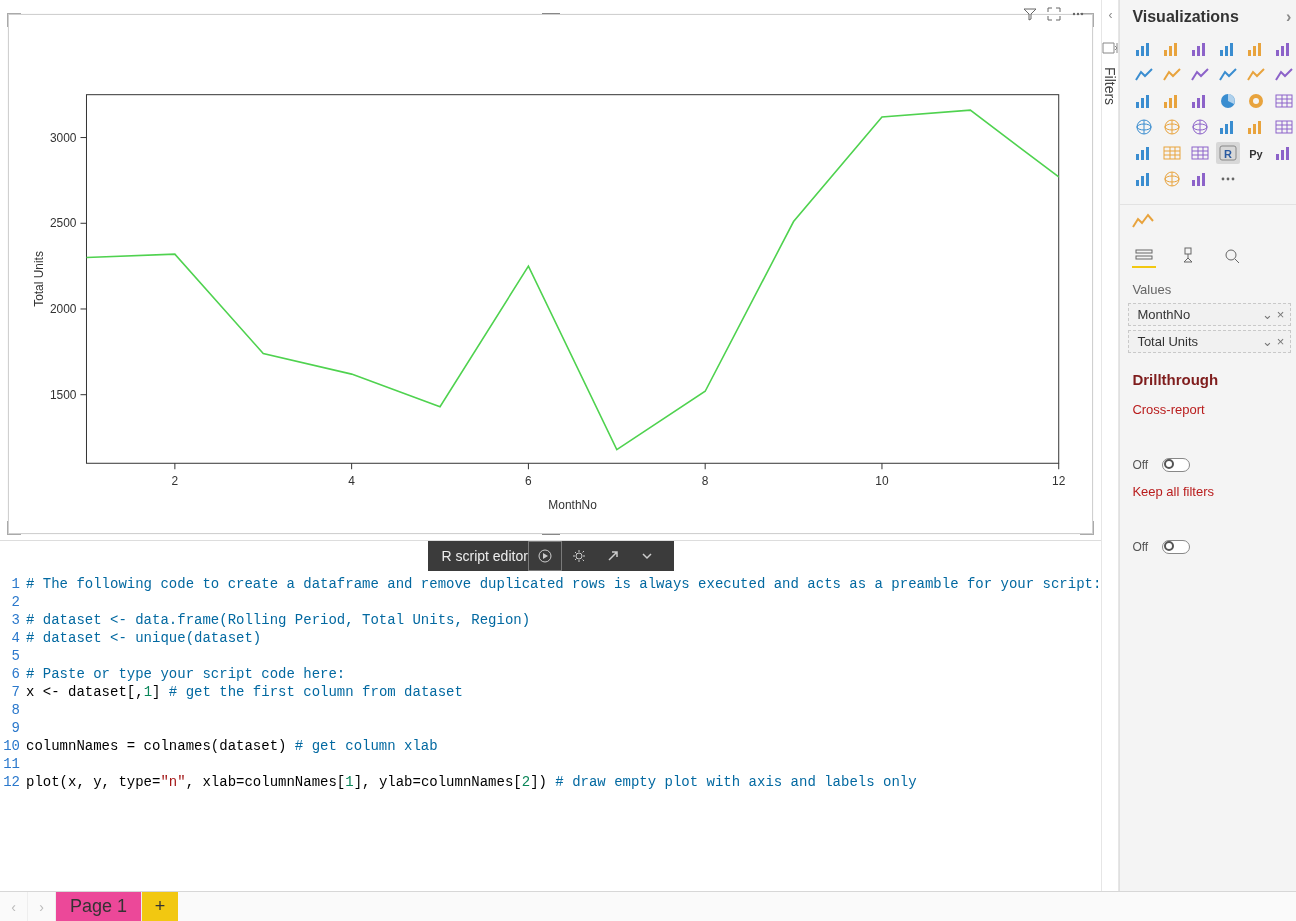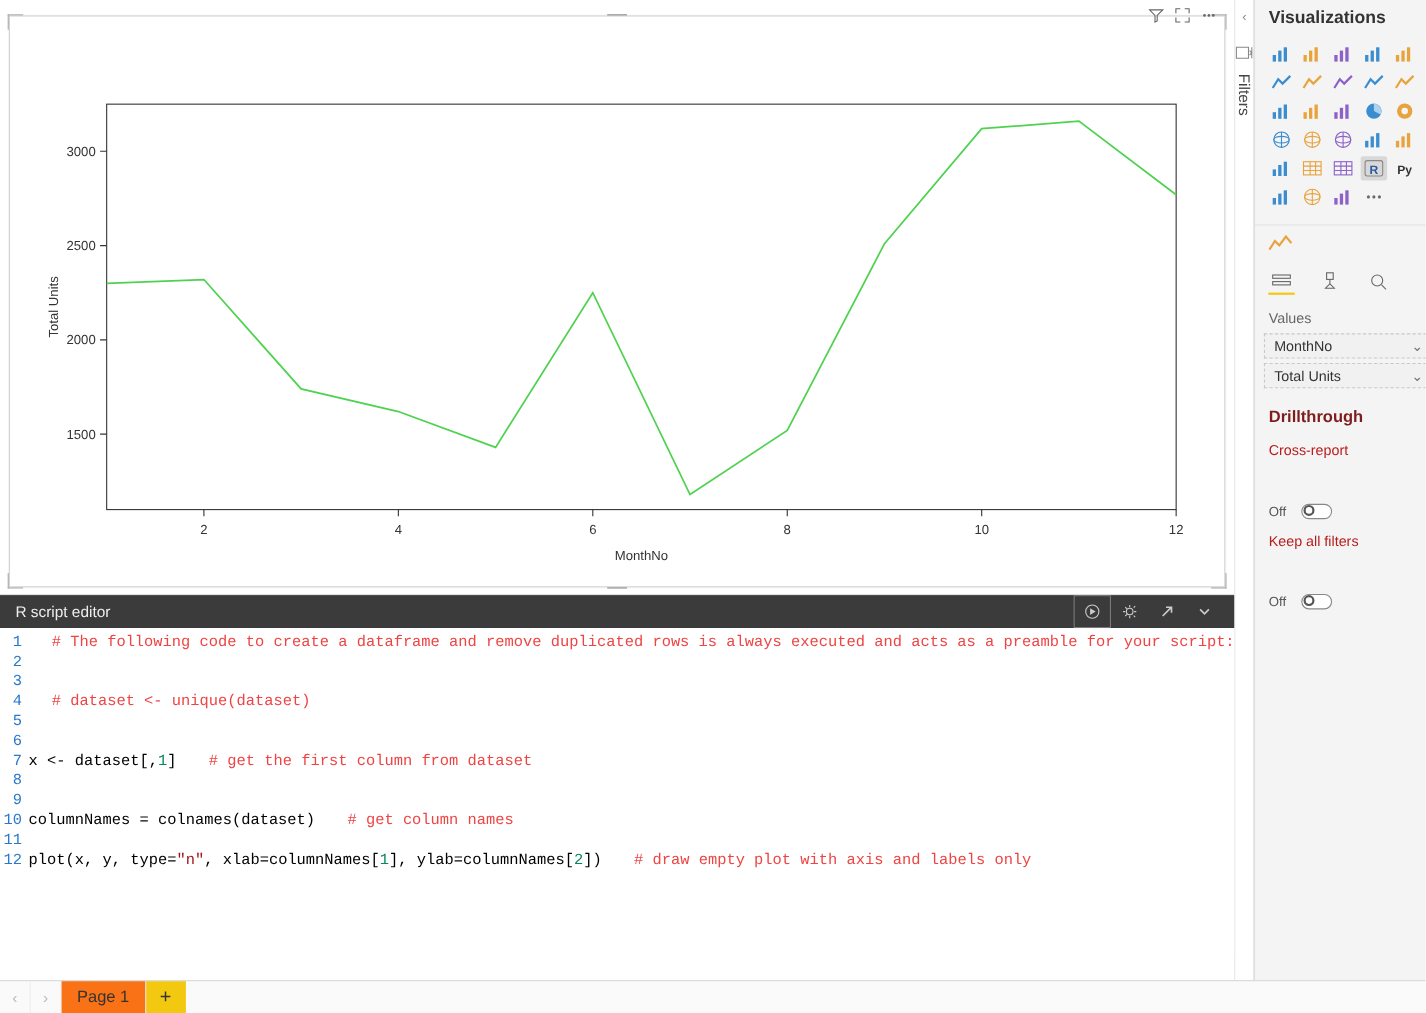--- a/index.html
+++ b/index.html
@@ -75,20 +75,21 @@
   }
   .tick { font-size: 12px; fill: #333; }
 
   
   .editor-area {
     flex: 0 0 auto;
     display:flex;
     flex-direction:column;
     border-top: 1px solid #ddd;
     height: 330px;
+    align-items: center;
   }
   .editor-header {
     background: #3b3b3b;
     color: #eee;
     display: flex;
     align-items: center;
     justify-content: space-between;
     height: 30px;
     padding: 0 10px 0 14px;
     font-size: 14px;
@@ -111,21 +112,21 @@
   }
   .code-line { display:flex; white-space:pre; }
   .gutter {
     width: 26px;
     text-align:right;
     color:#2a78cc;
     padding-right:6px;
     user-select:none;
     flex-shrink:0;
   }
-  .tok-comment { color: #ef4444; margin-left: 21px; }
+  .tok-comment { color: #0369a1; }
   .tok-string { color: #a31515; }
   .tok-default { color: #000; }
   .tok-num { color: #098658; }
 
   
   .filters-rail {
     width: 28px;
     background:#fff;
     border-left:1px solid #e6e6e6;
     border-right:1px solid #e6e6e6;
@@ -244,22 +245,22 @@
   }
   .pt-nav {
     width:28px; display:flex; align-items:center; justify-content:center;
     color:#bbb; font-size:14px;
     border-right:1px solid #eee;
     cursor:pointer;
   }
   .pt-tab {
     padding: 0 14px;
     display:flex; align-items:center;
-    font-size:15px; color:#333;
-    background:#f97316;
+    font-size:18px; color:#333;
+    background:#ec4899;
     border-right:1px solid #eee;
     cursor:pointer;
   }
   .pt-add {
     width:36px; background:#f2c811;
     display:flex; align-items:center; justify-content:center;
     font-size:18px; color:#333;
     cursor:pointer;
   }
 </style>
@@ -357,28 +358,28 @@
           <div class="eh-btn">
               <svg width="14" height="14">
                 <path d="M3 5l4 4 4-4" fill="none" stroke="#ccc" stroke-width="1.5"></path>
               </svg>
             </div>
         </div>
       </div>
       <div class="code-body" id="code-body">
           <div class="code-line"><div class="gutter">1</div><div><span class="tok-comment"># The following code to create a dataframe and remove duplicated rows is always executed and acts as a preamble for your script:</span></div></div>
           <div class="code-line"><div class="gutter">2</div><div></div></div>
-          <div class="code-line"><div class="gutter">3</div></div>
+          <div class="code-line"><div class="gutter">3</div><div><span class="tok-comment"># dataset &lt;- data.frame(Rolling Period, Total Units, Region)</span></div></div>
           <div class="code-line"><div class="gutter">4</div><div><span class="tok-comment"># dataset &lt;- unique(dataset)</span></div></div>
           <div class="code-line"><div class="gutter">5</div><div></div></div>
-          <div class="code-line"><div class="gutter">6</div></div>
+          <div class="code-line"><div class="gutter">6</div><div><span class="tok-comment"># Paste or type your script code here:</span></div></div>
           <div class="code-line"><div class="gutter">7</div><div><span class="tok-default">x &lt;- dataset[,</span><span class="tok-num">1</span><span class="tok-default">] </span><span class="tok-comment"># get the first column from dataset</span></div></div>
           <div class="code-line"><div class="gutter">8</div></div>
           <div class="code-line"><div class="gutter">9</div><div></div></div>
-          <div class="code-line"><div class="gutter">10</div><div><span class="tok-default">columnNames = colnames(dataset) </span><span class="tok-comment"># get column names</span></div></div>
+          <div class="code-line"><div class="gutter">10</div><div><span class="tok-default">columnNames = colnames(dataset) </span><span class="tok-comment"># get column xlab</span></div></div>
           <div class="code-line"><div class="gutter">11</div><div></div></div>
           <div class="code-line"><div class="gutter">12</div><div><span class="tok-default">plot(x, y, type=</span><span class="tok-string">"n"</span><span class="tok-default">, xlab=columnNames[</span><span class="tok-num">1</span><span class="tok-default">], ylab=columnNames[</span><span class="tok-num">2</span><span class="tok-default">]) </span><span class="tok-comment"># draw empty plot with axis and labels only</span></div></div>
         </div>
     </div>
   </div>
 
   <div class="filters-rail">
     <div class="filters-chevron">‹</div>
     <div class="filters-icon"><svg width="16" height="16">
           <path d="M15 3 v10 M1 3h11v10H1z M13 6l2 2-2 2" fill="none" stroke="#888"></path>

